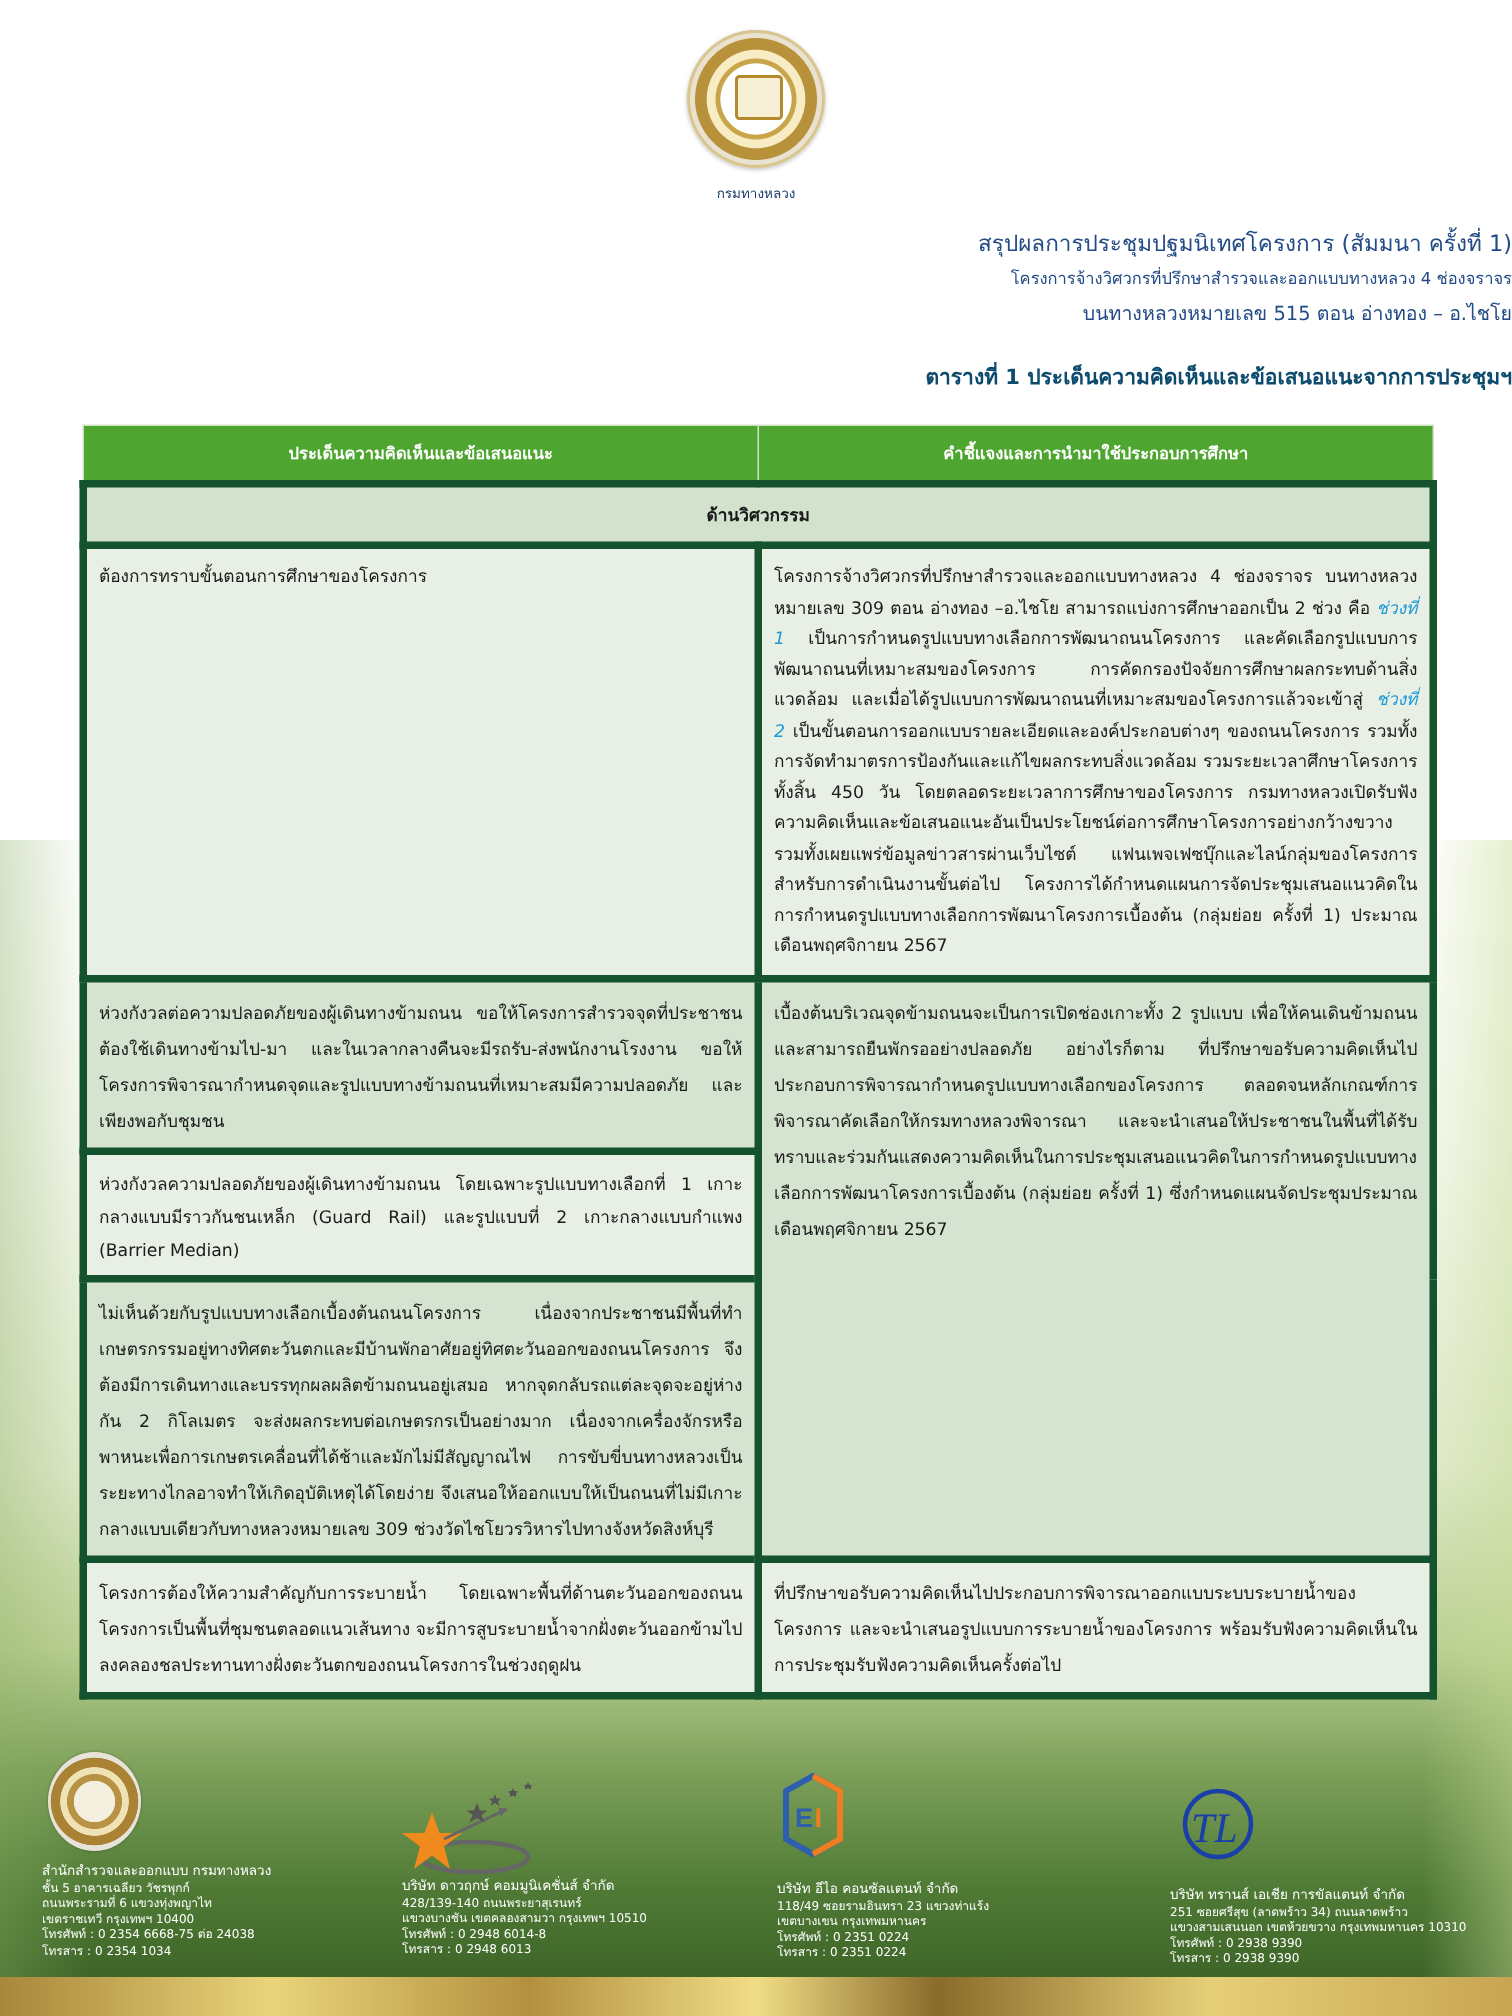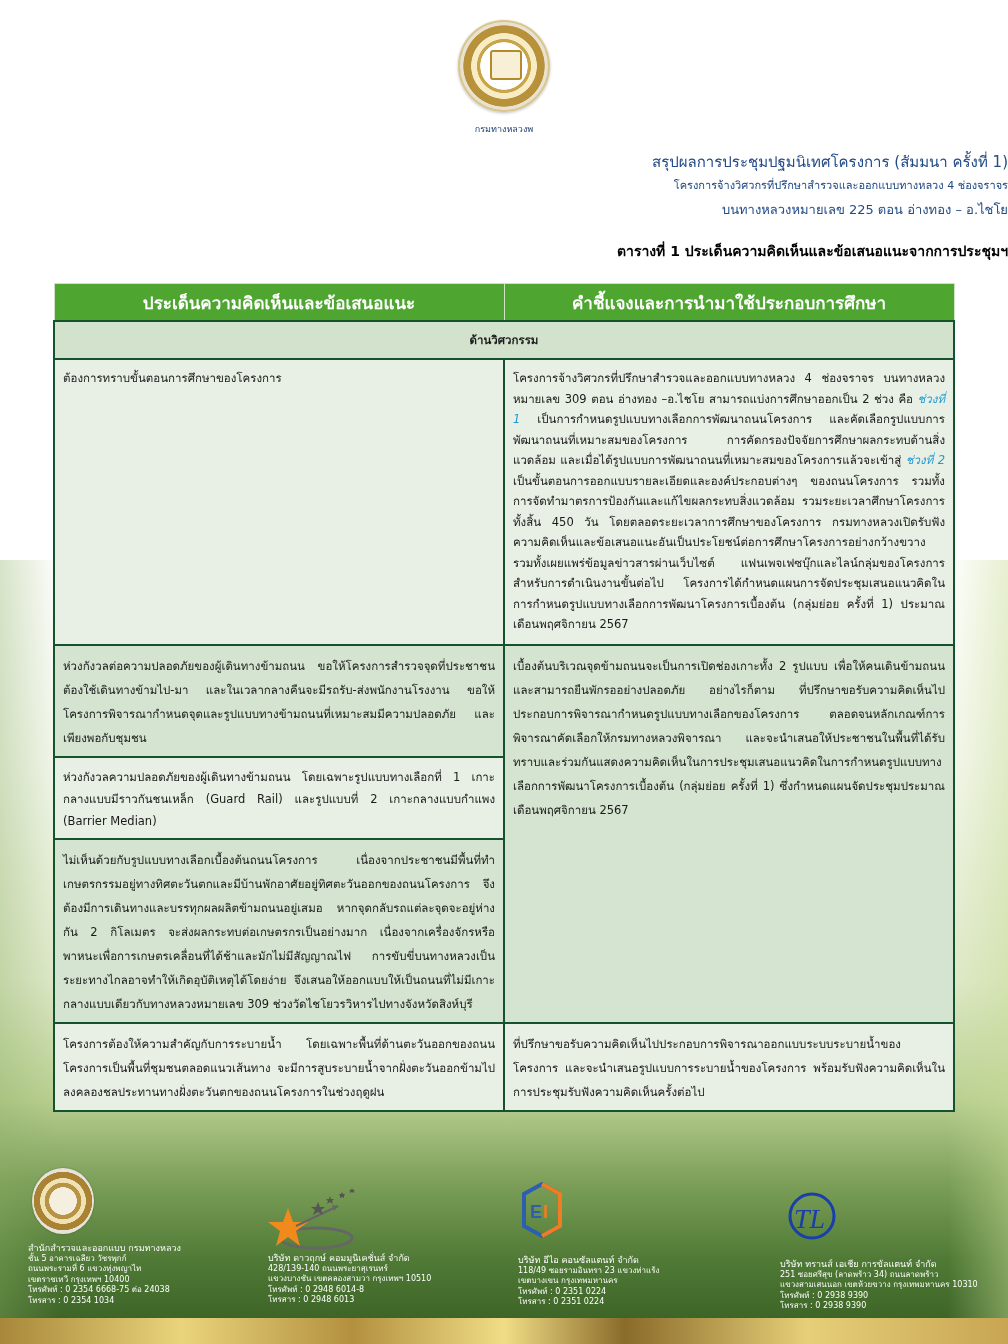--- a/index.html
+++ b/index.html
@@ -29,32 +29,32 @@
   }
   .seal .inner {
     position: absolute; left: 32px; top: 30px; width: 28px; height: 26px;
     border: 2px solid #b48b2c; border-radius: 3px; background: #f8f0d6;
   }
   .logo-caption { margin-top: 10px; font-size: 9px; color: #1a3c6e; }
   .titles { position: absolute; left: 0; top: 150px; width: 1008px; text-align: right; color: #234b86; }
   .titles .t1 { font-size: 15px; line-height: 24px; }
   .titles .t2 { font-size: 11px; line-height: 24px; }
   .titles .t3 { font-size: 13px; line-height: 24px; }
-  .titles .t4 { font-size: 14px; font-weight: bold; margin-top: 18px; color: #000000; }
+  .titles .t4 { font-size: 14px; font-weight: bold; margin-top: 18px; color: #0c4a6e; }
   table.main {
     position: absolute; left: 53px; top: 283px; width: 900px;
     border-collapse: collapse; table-layout: fixed;
   }
   table.main th {
-    background: #4ea630; color: #fff; font-size: 17px; font-weight: bold;
+    background: #4ea630; color: #fff; font-size: 11px; font-weight: bold;
     height: 34px; border: 1px solid #cfe2c5; text-align: center;
   }
   table.main td {
     font-size: 11.5px; color: #1a1a1a; line-height: 20.5px; vertical-align: top;
-    padding: 8px 8px 6px 8px; border: 2px solid #14532d;
+    padding: 8px 8px 6px 8px; border: 5px solid #14532d;
   }
   .section-row td {
     background: #d2e2cc; text-align: center; font-weight: bold; font-size: 13px;
     height: 22px; padding: 6px; border-top: 5px solid #fff;
   }
   .bg-light { background: #e8efe5; }
   .bg-mid { background: #d5e4d0; }
   .hl { color: #1d9ad6; font-style: italic; }
   td.resp { text-align: justify; }
   td.issue { text-align: justify; }
@@ -78,27 +78,27 @@
 </head>
 <body>
 
 <div class="side-glow-left"></div>
 <div class="side-glow-right"></div>
 
 <div class="logo-wrap">
   <div class="seal">
       <div class="inner"></div>
     </div>
-  <div class="logo-caption">กรมทางหลวงพ</div>
+  <div class="logo-caption">กรมทางหลวง</div>
 </div>
 
 <div class="titles">
   <div class="t1">สรุปผลการประชุมปฐมนิเทศโครงการ  (สัมมนา ครั้งที่ 1)</div>
   <div class="t2">โครงการจ้างวิศวกรที่ปรึกษาสำรวจและออกแบบทางหลวง  4 ช่องจราจร</div>
-  <div class="t3">บนทางหลวงหมายเลข 225 ตอน อ่างทอง – อ.ไชโย</div>
+  <div class="t3">บนทางหลวงหมายเลข 515 ตอน อ่างทอง – อ.ไชโย</div>
   <div class="t4">ตารางที่ 1 ประเด็นความคิดเห็นและข้อเสนอแนะจากการประชุมฯ</div>
 </div>
 
 <table class="main">
   <colgroup>
       <col style="width:450px">
       <col style="width:450px">
     </colgroup>
   <thead>
     <tr>

